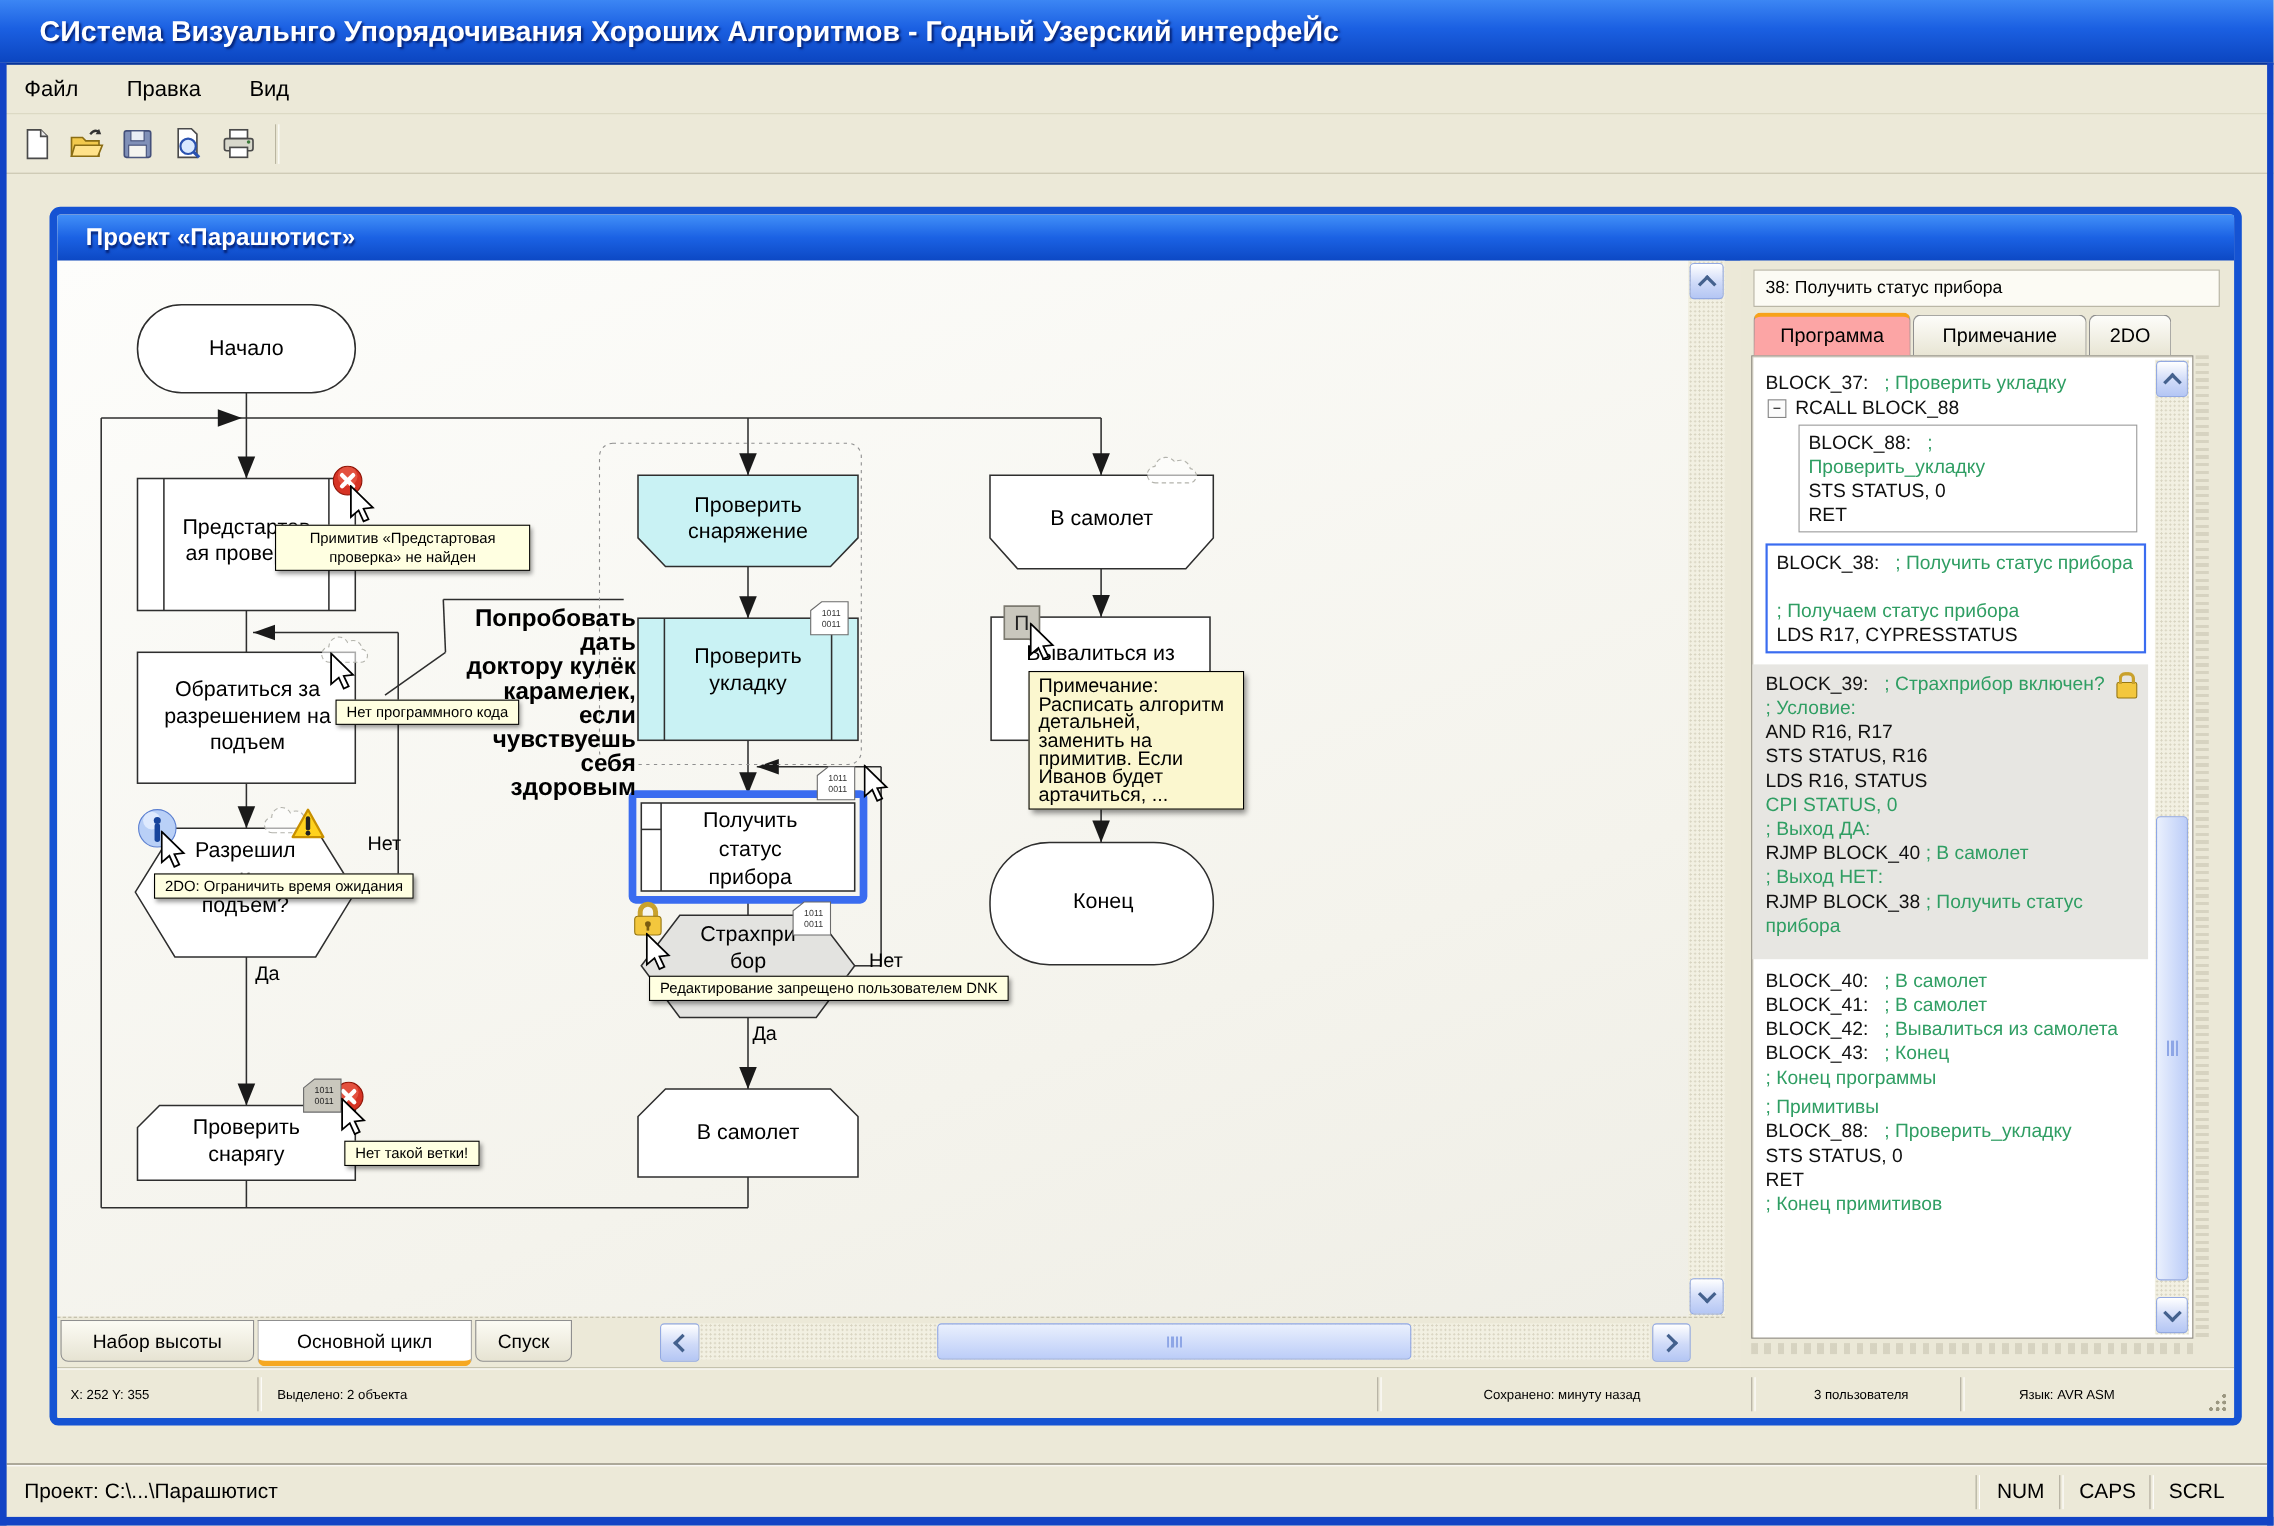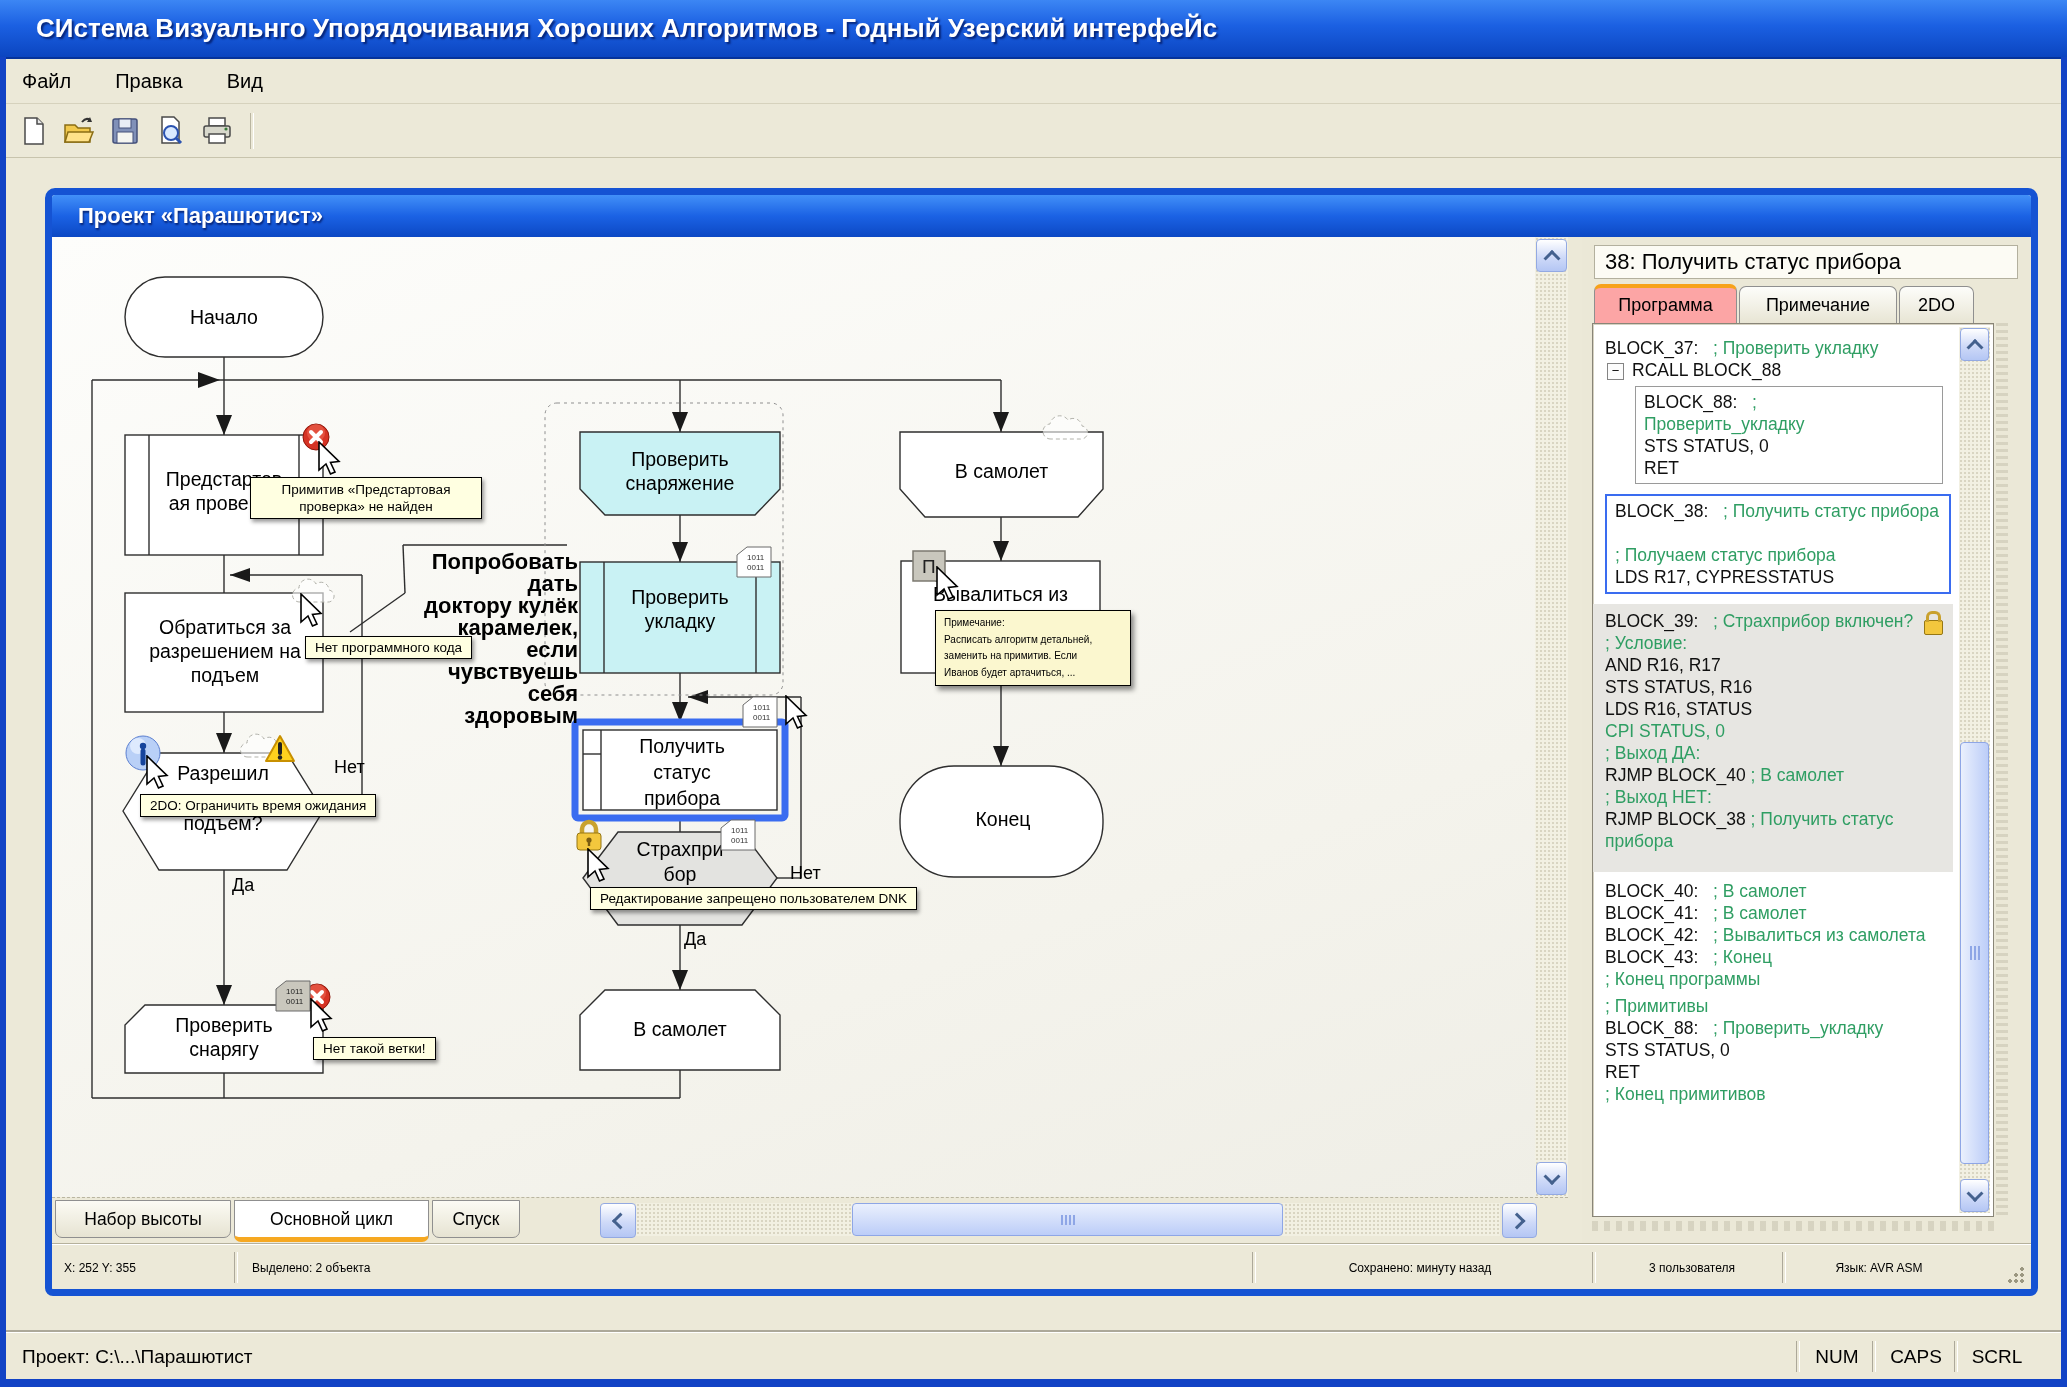--- a/index.html
+++ b/index.html
@@ -33,21 +33,21 @@
   .canvas{left:0;top:42px;width:1483px;height:960px;position:absolute;
     background:linear-gradient(160deg,#fdfdfb 0%,#f4f3ec 70%,#efeee6 100%);overflow:hidden;}
   .canvas svg.base{position:absolute;left:0;top:0;}
   .lbl{position:absolute;text-align:center;font-size:19.5px;line-height:24px;color:#000;}
   .pre{white-space:pre-line;}
   .small-lbl{position:absolute;font-size:18px;color:#000;}
   .callout{position:absolute;font-size:22px;line-height:22px;text-align:right;color:#000;font-weight:bold;}
   .tip{position:absolute;background:#ffffe1;border:1px solid #000;font-size:13.5px;
     padding:3px 9px;white-space:nowrap;box-shadow:2px 3px 4px rgba(0,0,0,.4);z-index:30;}
   .tip.wrap{white-space:normal;text-align:center;line-height:17px;}
-  .note{position:absolute;background:#fbf7cf;border:1px solid #000;font-size:10px;line-height:16.5px;
+  .note{position:absolute;background:#fbf7cf;border:1px solid #000;font-size:18px;line-height:16.5px;
     padding:4px 8px;white-space:pre-line;box-shadow:3px 4px 5px rgba(0,0,0,.45);z-index:30;}
   .cv-icon{position:absolute;z-index:20;}
   .cursor{position:absolute;z-index:40;}
   
   .sb-track{background:#f2f0e2;background-image:radial-gradient(#d9d5c2 1px,transparent 1px);background-size:4px 4px;}
   .sbtn{position:absolute;background:linear-gradient(180deg,#ffffff,#cfdaf8 55%,#b4c6f4);
     border:1px solid #93a9e2;border-radius:4px;}
   .sbtn .chev{position:absolute;left:50%;top:50%;width:9px;height:9px;
     border-left:3px solid #44618e;border-bottom:3px solid #44618e;}
   .chev.up{transform:translate(-50%,-30%) rotate(135deg);}
@@ -78,21 +78,21 @@
     background:
      radial-gradient(circle at 15px 15px,#9b9781 1.6px,transparent 2px),
      radial-gradient(circle at 15px 9px,#9b9781 1.6px,transparent 2px),
      radial-gradient(circle at 9px 15px,#9b9781 1.6px,transparent 2px),
      radial-gradient(circle at 15px 3px,#9b9781 1.6px,transparent 2px),
      radial-gradient(circle at 9px 9px,#9b9781 1.6px,transparent 2px),
      radial-gradient(circle at 3px 15px,#9b9781 1.6px,transparent 2px);}
   
   .rpanel{left:1530px;top:42px;width:449px;height:1007px;position:absolute;background:#ebe8d7;}
   .rp-header{position:absolute;left:12px;top:8px;width:424px;height:34px;box-sizing:border-box;
-    background:#fcfbf4;border:1px solid #b3b09e;font-size:22px;display:flex;align-items:center;padding-left:10px;}
+    background:#fcfbf4;border:1px solid #b3b09e;font-size:16px;display:flex;align-items:center;padding-left:10px;}
   .ptab{position:absolute;top:49px;height:37px;box-sizing:border-box;border:1px solid #8f8f8f;border-bottom:none;
     border-radius:7px 7px 0 0;background:linear-gradient(180deg,#fdfdfa,#e8e5d4);
     font-size:18px;display:flex;align-items:center;justify-content:center;z-index:1;}
   .ptab.active{background:#fca5a5;border-top:4px solid #f7a21a;height:39px;top:47px;z-index:3;}
   .codebox{position:absolute;left:10px;top:86px;width:402px;height:894px;box-sizing:border-box;
     background:#fff;border:1px solid #898578;box-shadow:inset 1px 1px 0 #d6d2c2;}
   .codecontent{position:absolute;left:0;top:0;right:40px;bottom:0;padding:8px 0 8px 12px;overflow:hidden;
     font-size:17.5px;line-height:22px;}
   .cl{white-space:pre-wrap;min-height:22px;}
   .cl .k{color:#101010;}

